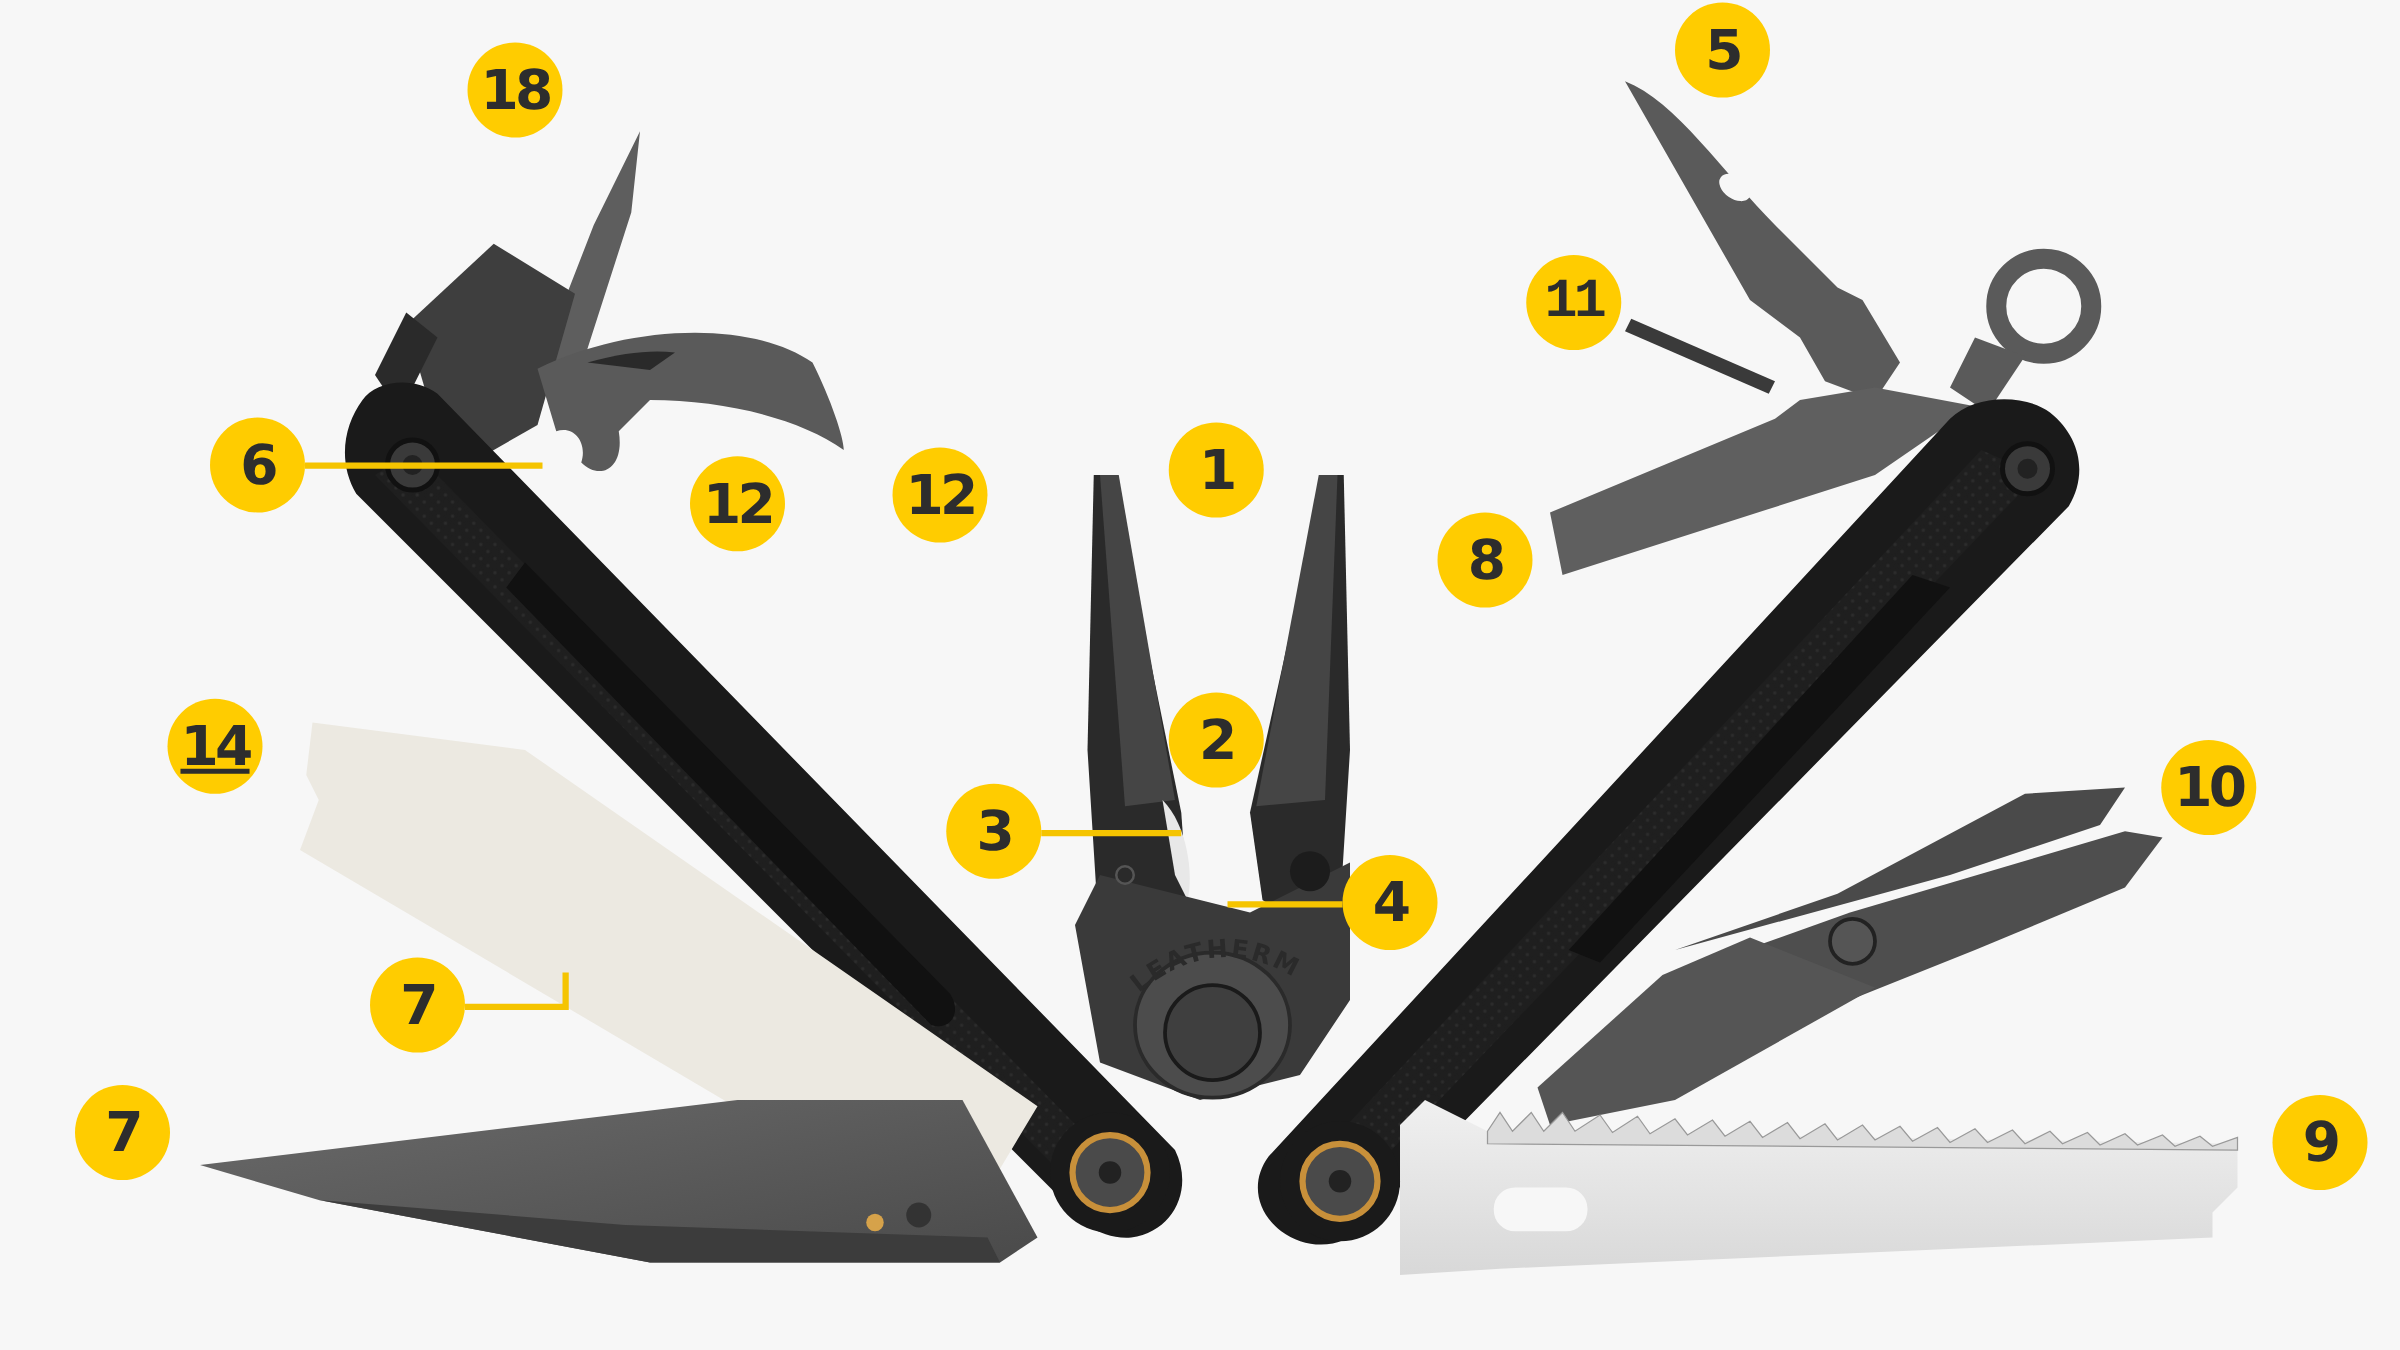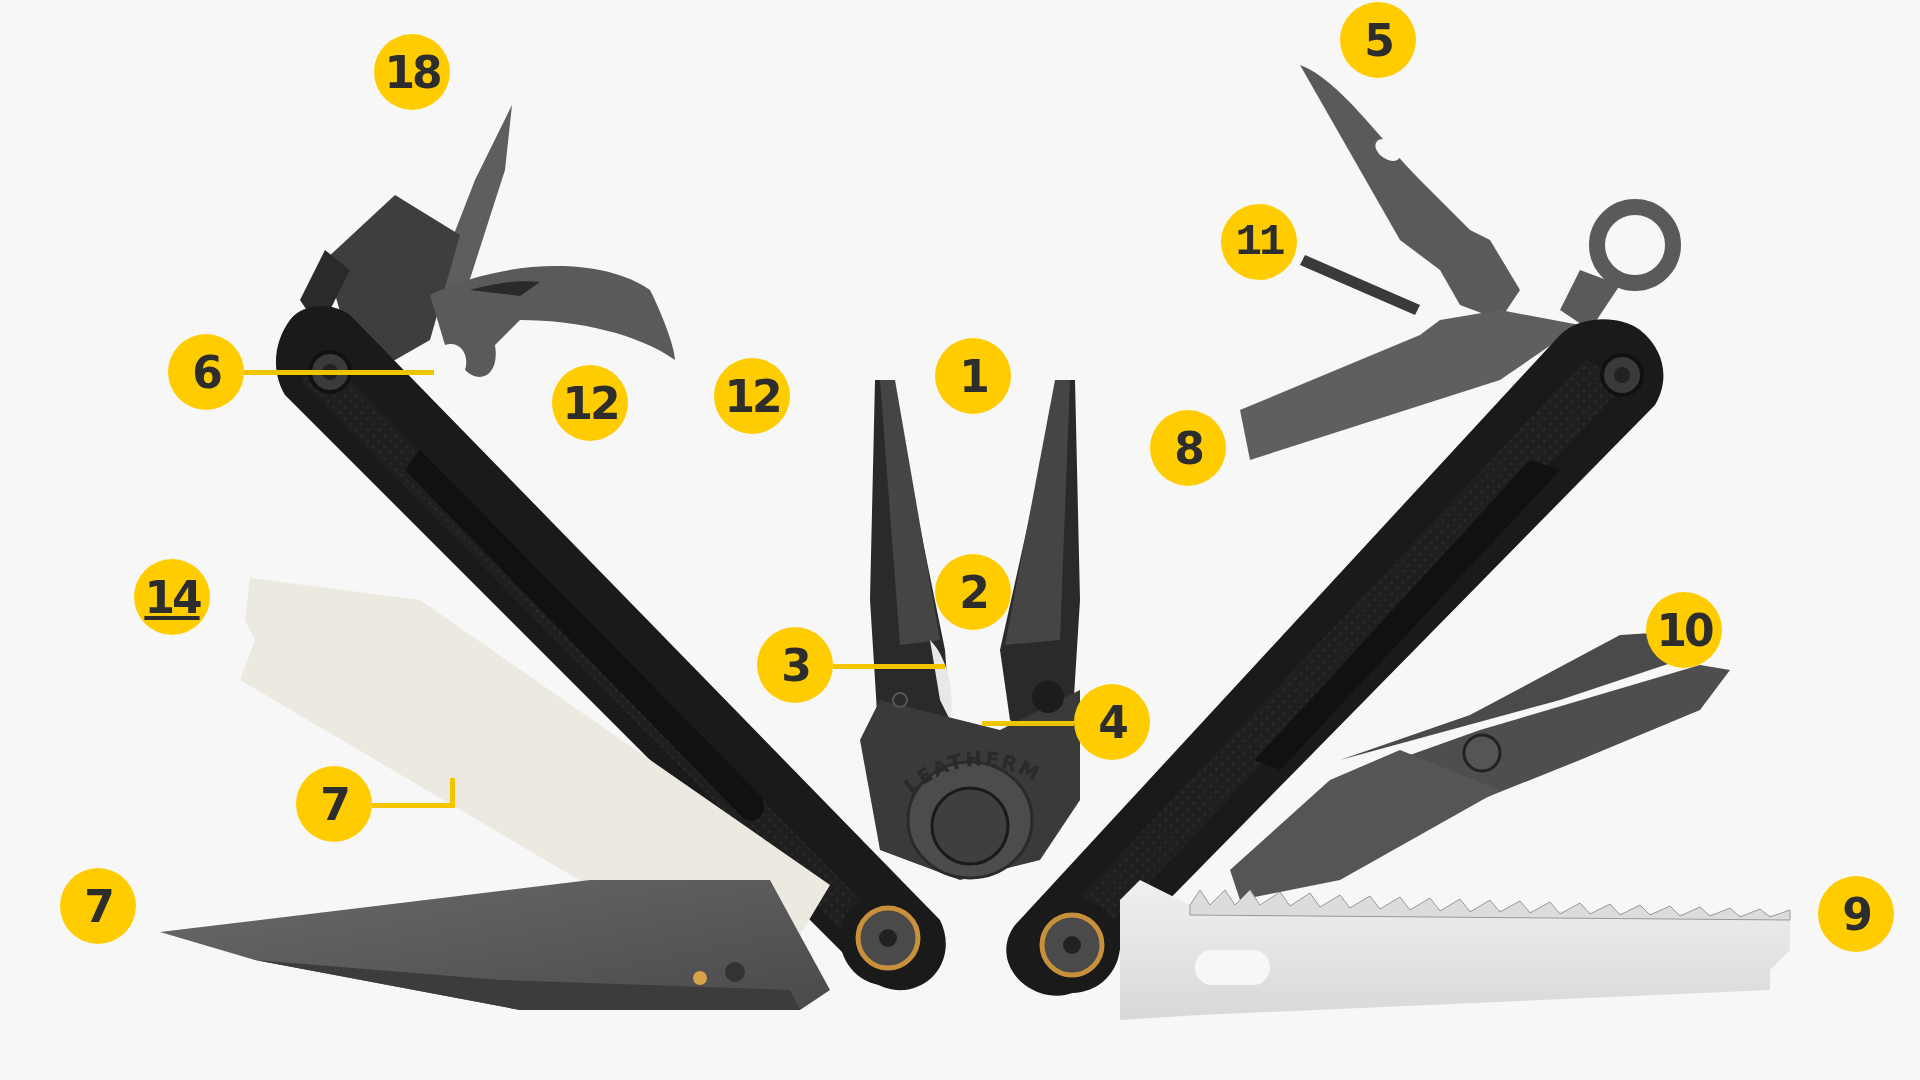--- a/index.html
+++ b/index.html
@@ -155,21 +155,21 @@
     </div>
   <div class="callout" style="left:98px;top:906px;">
       <span>7</span>
     </div>
   <div class="callout" style="left:1188px;top:448px;">
       <span>8</span>
     </div>
   <div class="callout" style="left:1856px;top:914px;">
       <span>9</span>
     </div>
-  <div class="callout" style="left:1684px;top:630px;">
+  <div class="callout" style="left:1767px;top:630px;">
       <span>10</span>
     </div>
   <div class="callout" style="left:1259px;top:242px;font-family:Liberation Mono, monospace;">
       <span>11</span>
     </div>
   <div class="callout" style="left:752px;top:396px;">
       <span>12</span>
     </div>
   <div class="callout" style="left:590px;top:403px;">
       <span>12</span>

